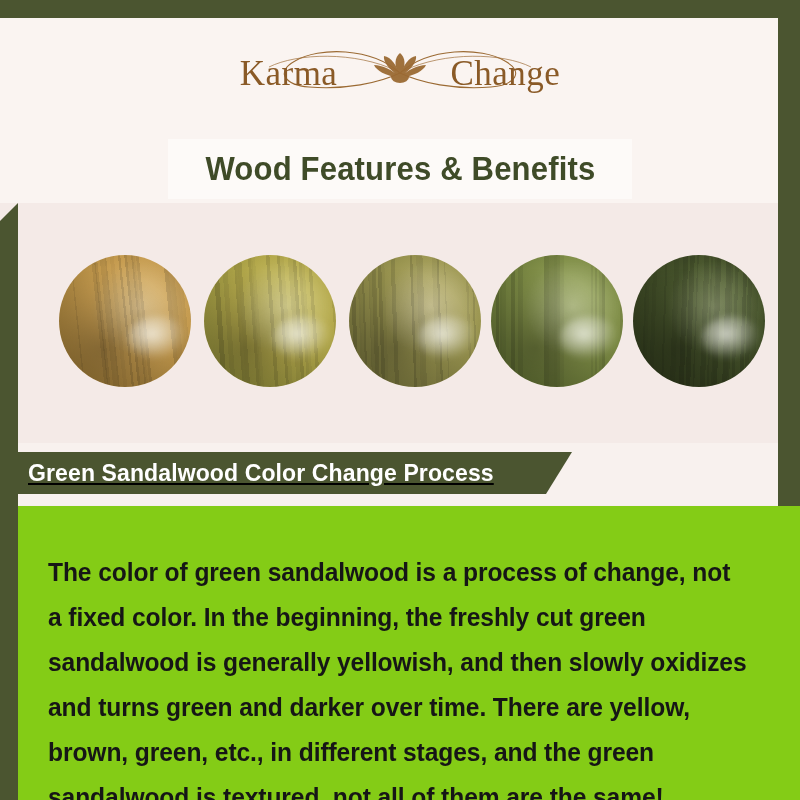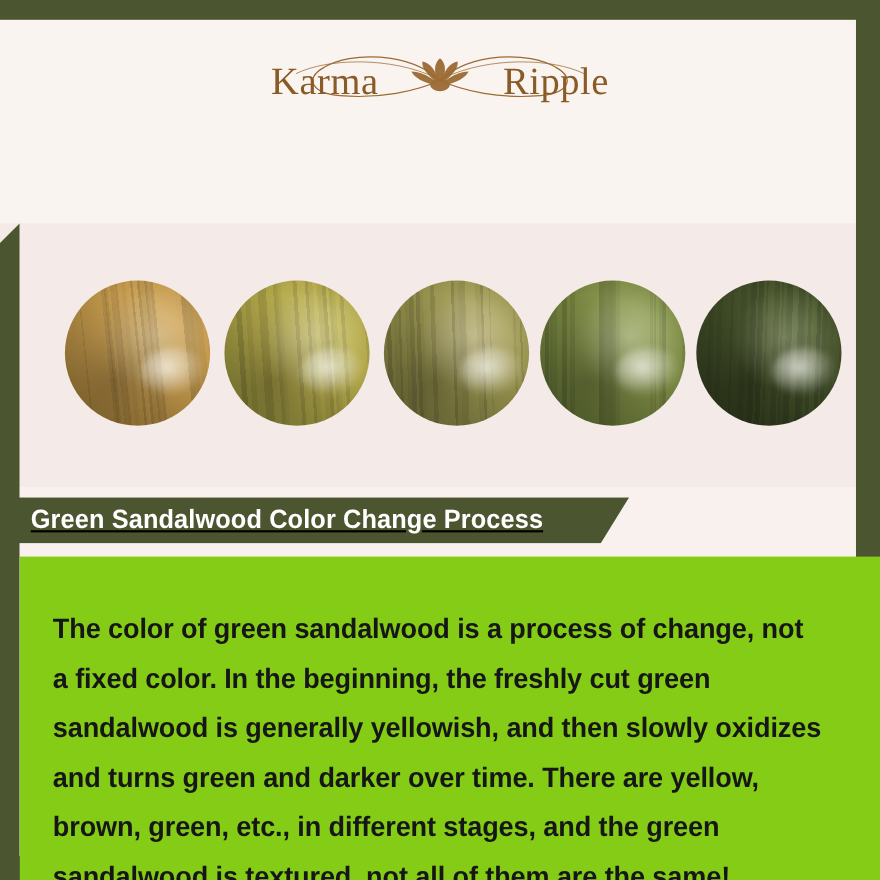--- a/index.html
+++ b/index.html
@@ -212,24 +212,27 @@
         <g fill="#9b6a33" opacity=".95">
           <ellipse cx="155" cy="36" rx="9" ry="6"></ellipse>
           <path d="M155 36 C 148 24, 150 16, 155 12 C 160 16, 162 24, 155 36 Z"></path>
           <path d="M155 36 C 143 28, 138 20, 139 15 C 146 16, 152 24, 155 36 Z"></path>
           <path d="M155 36 C 167 28, 172 20, 171 15 C 164 16, 158 24, 155 36 Z"></path>
           <path d="M155 37 C 140 35, 131 29, 129 24 C 137 24, 148 29, 155 37 Z"></path>
           <path d="M155 37 C 170 35, 179 29, 181 24 C 173 24, 162 29, 155 37 Z"></path>
         </g>
       </svg>
       <span class="logo-word left">Karma</span>
-      <span class="logo-word right">Ripple</span>
-    </div>
-  </div>
-
+      <span class="logo-word right">Change</span>
+    </div>
+  </div>
+
+  <div class="title-box">
+    <span class="title-text">Wood Features &amp; Benefits</span>
+  </div>
 
   <div class="beads">
     <div class="bead" id="bead0" style="left: 59px; background: radial-gradient(circle at 62% 38%, rgb(224, 189, 120) 0%, rgb(196, 154, 78) 45%, rgb(138, 107, 46) 92%);">
       <div class="grain" style="background: linear-gradient(84deg, rgba(255, 255, 255, 0.09) 0%, rgba(255, 255, 255, 0.09) 3%, rgba(255, 255, 255, 0.18) 3%, rgba(255, 255, 255, 0.18) 5.55%, rgba(255, 255, 255, 0.23) 5.55%, rgba(255, 255, 255, 0.23) 9.33%, rgba(255, 255, 255, 0.13) 9.33%, rgba(255, 255, 255, 0.13) 10.95%, rgba(255, 255, 255, 0.15) 10.95%, rgba(255, 255, 255, 0.15) 14.76%, rgba(255, 255, 255, 0.19) 14.76%, rgba(255, 255, 255, 0.19) 16.84%, rgba(0, 0, 0, 0.13) 16.84%, rgba(0, 0, 0, 0.13) 17.82%, rgba(255, 255, 255, 0.22) 17.82%, rgba(255, 255, 255, 0.22) 19.63%, rgba(255, 255, 255, 0.19) 19.63%, rgba(255, 255, 255, 0.19) 22.35%, rgba(255, 255, 255, 0.1) 22.35%, rgba(255, 255, 255, 0.1) 24.21%, rgba(255, 255, 255, 0.24) 24.21%, rgba(255, 255, 255, 0.24) 27.95%, rgba(255, 255, 255, 0.08) 27.95%, rgba(255, 255, 255, 0.08) 31.25%, rgba(0, 0, 0, 0.14) 31.25%, rgba(0, 0, 0, 0.14) 33.13%, rgba(0, 0, 0, 0.27) 33.13%, rgba(0, 0, 0, 0.27) 33.93%, rgba(0, 0, 0, 0.14) 33.93%, rgba(0, 0, 0, 0.14) 35.34%, rgba(255, 255, 255, 0.25) 35.34%, rgba(255, 255, 255, 0.25) 37.18%, rgba(0, 0, 0, 0.12) 37.18%, rgba(0, 0, 0, 0.12) 40.58%, rgba(0, 0, 0, 0.18) 40.58%, rgba(0, 0, 0, 0.18) 41.63%, rgba(255, 255, 255, 0.12) 41.63%, rgba(255, 255, 255, 0.12) 44.15%, rgba(0, 0, 0, 0.06) 44.15%, rgba(0, 0, 0, 0.06) 46.88%, rgba(255, 255, 255, 0.25) 46.88%, rgba(255, 255, 255, 0.25) 49.9%, rgba(0, 0, 0, 0.21) 49.9%, rgba(0, 0, 0, 0.21) 51.44%, rgba(255, 255, 255, 0.15) 51.44%, rgba(255, 255, 255, 0.15) 54.23%, rgba(0, 0, 0, 0.25) 54.23%, rgba(0, 0, 0, 0.25) 55.97%, rgba(0, 0, 0, 0.11) 55.97%, rgba(0, 0, 0, 0.11) 58.86%, rgba(0, 0, 0, 0.27) 58.86%, rgba(0, 0, 0, 0.27) 60.05%, rgba(0, 0, 0, 0.17) 60.05%, rgba(0, 0, 0, 0.17) 61.23%, rgba(0, 0, 0, 0.12) 61.23%, rgba(0, 0, 0, 0.12) 62.2%, rgba(0, 0, 0, 0.21) 62.2%, rgba(0, 0, 0, 0.21) 64.13%, rgba(255, 255, 255, 0.07) 64.13%, rgba(255, 255, 255, 0.07) 66.28%, rgba(255, 255, 255, 0.06) 66.28%, rgba(255, 255, 255, 0.06) 69.27%, rgba(255, 255, 255, 0.22) 69.27%, rgba(255, 255, 255, 0.22) 71.86%, rgba(255, 255, 255, 0.24) 71.86%, rgba(255, 255, 255, 0.24) 74.12%, rgba(255, 255, 255, 0.21) 74.12%, rgba(255, 255, 255, 0.21) 77.46%, rgba(255, 255, 255, 0.2) 77.46%, rgba(255, 255, 255, 0.2) 78.25%, rgba(255, 255, 255, 0.1) 78.25%, rgba(255, 255, 255, 0.1) 80.55%, rgba(0, 0, 0, 0.23) 80.55%, rgba(0, 0, 0, 0.23) 83.38%, rgba(0, 0, 0, 0.2) 83.38%, rgba(0, 0, 0, 0.2) 87.1%, rgba(0, 0, 0, 0.13) 87.1%, rgba(0, 0, 0, 0.13) 90.17%, rgba(0, 0, 0, 0.1) 90.17%, rgba(0, 0, 0, 0.1) 92.43%, rgba(255, 255, 255, 0.2) 92.43%, rgba(255, 255, 255, 0.2) 95%, rgba(0, 0, 0, 0.13) 95%, rgba(0, 0, 0, 0.13) 97.19%, rgba(0, 0, 0, 0.14) 97.19%, rgba(0, 0, 0, 0.14) 99.59%, rgba(255, 255, 255, 0.12) 99.59%, rgba(255, 255, 255, 0.12) 100%);"></div>
         <div class="shade"></div>
         <div class="shine"></div>
     </div>
     <div class="bead" id="bead1" style="left: 204px; background: radial-gradient(circle at 62% 38%, rgb(214, 205, 121) 0%, rgb(179, 168, 75) 45%, rgb(125, 124, 51) 92%);">
       <div class="grain" style="background: linear-gradient(86deg, rgba(0, 0, 0, 0.15) 0%, rgba(0, 0, 0, 0.15) 2.48%, rgba(255, 255, 255, 0.09) 2.48%, rgba(255, 255, 255, 0.09) 4.85%, rgba(255, 255, 255, 0.23) 4.85%, rgba(255, 255, 255, 0.23) 8.19%, rgba(255, 255, 255, 0.24) 8.19%, rgba(255, 255, 255, 0.24) 11.68%, rgba(255, 255, 255, 0.21) 11.68%, rgba(255, 255, 255, 0.21) 12.64%, rgba(0, 0, 0, 0.25) 12.64%, rgba(0, 0, 0, 0.25) 16.14%, rgba(255, 255, 255, 0.15) 16.14%, rgba(255, 255, 255, 0.15) 18.98%, rgba(0, 0, 0, 0.1) 18.98%, rgba(0, 0, 0, 0.1) 22.47%, rgba(255, 255, 255, 0.11) 22.47%, rgba(255, 255, 255, 0.11) 26.07%, rgba(255, 255, 255, 0.11) 26.07%, rgba(255, 255, 255, 0.11) 27.38%, rgba(0, 0, 0, 0.18) 27.38%, rgba(0, 0, 0, 0.18) 28.53%, rgba(0, 0, 0, 0.16) 28.53%, rgba(0, 0, 0, 0.16) 29.77%, rgba(0, 0, 0, 0.18) 29.77%, rgba(0, 0, 0, 0.18) 32.69%, rgba(255, 255, 255, 0.07) 32.69%, rgba(255, 255, 255, 0.07) 33.83%, rgba(255, 255, 255, 0.18) 33.83%, rgba(255, 255, 255, 0.18) 37.43%, rgba(0, 0, 0, 0.17) 37.43%, rgba(0, 0, 0, 0.17) 39.5%, rgba(0, 0, 0, 0.1) 39.5%, rgba(0, 0, 0, 0.1) 40.56%, rgba(0, 0, 0, 0.06) 40.56%, rgba(0, 0, 0, 0.06) 42.47%, rgba(255, 255, 255, 0.14) 42.47%, rgba(255, 255, 255, 0.14) 45.21%, rgba(255, 255, 255, 0.24) 45.21%, rgba(255, 255, 255, 0.24) 46.93%, rgba(255, 255, 255, 0.22) 46.93%, rgba(255, 255, 255, 0.22) 50.27%, rgba(0, 0, 0, 0.2) 50.27%, rgba(0, 0, 0, 0.2) 52.83%, rgba(255, 255, 255, 0.19) 52.83%, rgba(255, 255, 255, 0.19) 53.53%, rgba(255, 255, 255, 0.14) 53.53%, rgba(255, 255, 255, 0.14) 55.84%, rgba(255, 255, 255, 0.11) 55.84%, rgba(255, 255, 255, 0.11) 58.15%, rgba(0, 0, 0, 0.21) 58.15%, rgba(0, 0, 0, 0.21) 60.17%, rgba(0, 0, 0, 0.07) 60.17%, rgba(0, 0, 0, 0.07) 62.98%, rgba(255, 255, 255, 0.19) 62.98%, rgba(255, 255, 255, 0.19) 65.77%, rgba(0, 0, 0, 0.1) 65.77%, rgba(0, 0, 0, 0.1) 69.05%, rgba(0, 0, 0, 0.24) 69.05%, rgba(0, 0, 0, 0.24) 71.49%, rgba(255, 255, 255, 0.07) 71.49%, rgba(255, 255, 255, 0.07) 73.09%, rgba(0, 0, 0, 0.14) 73.09%, rgba(0, 0, 0, 0.14) 75.16%, rgba(0, 0, 0, 0.08) 75.16%, rgba(0, 0, 0, 0.08) 77.17%, rgba(255, 255, 255, 0.19) 77.17%, rgba(255, 255, 255, 0.19) 79.92%, rgba(0, 0, 0, 0.18) 79.92%, rgba(0, 0, 0, 0.18) 82.31%, rgba(255, 255, 255, 0.07) 82.31%, rgba(255, 255, 255, 0.07) 84.62%, rgba(255, 255, 255, 0.2) 84.62%, rgba(255, 255, 255, 0.2) 88.44%, rgba(255, 255, 255, 0.24) 88.44%, rgba(255, 255, 255, 0.24) 90.3%, rgba(255, 255, 255, 0.07) 90.3%, rgba(255, 255, 255, 0.07) 91.24%, rgba(255, 255, 255, 0.17) 91.24%, rgba(255, 255, 255, 0.17) 93.67%, rgba(255, 255, 255, 0.22) 93.67%, rgba(255, 255, 255, 0.22) 94.92%, rgba(0, 0, 0, 0.13) 94.92%, rgba(0, 0, 0, 0.13) 96.83%, rgba(255, 255, 255, 0.12) 96.83%, rgba(255, 255, 255, 0.12) 99.41%, rgba(255, 255, 255, 0.14) 99.41%, rgba(255, 255, 255, 0.14) 100%);"></div>
         <div class="shade"></div>

